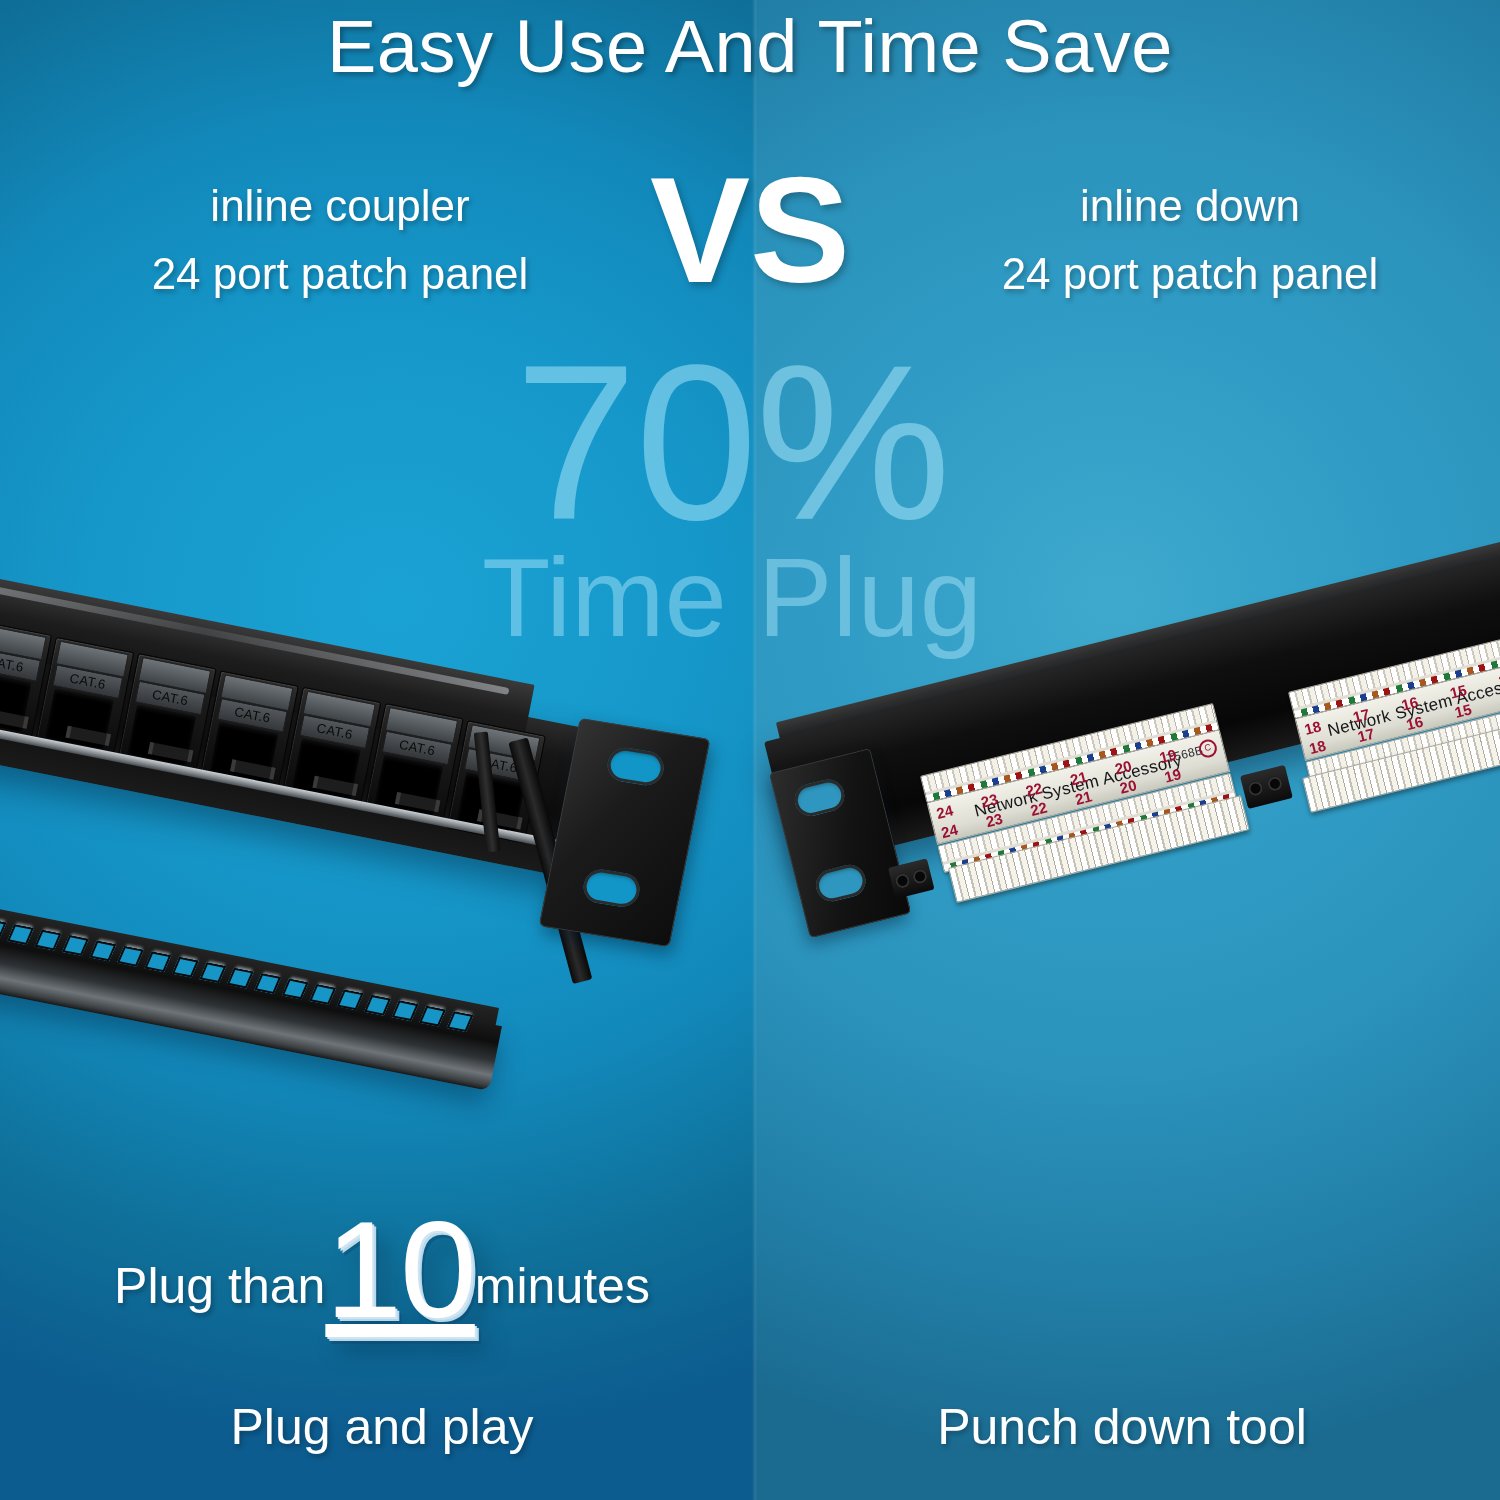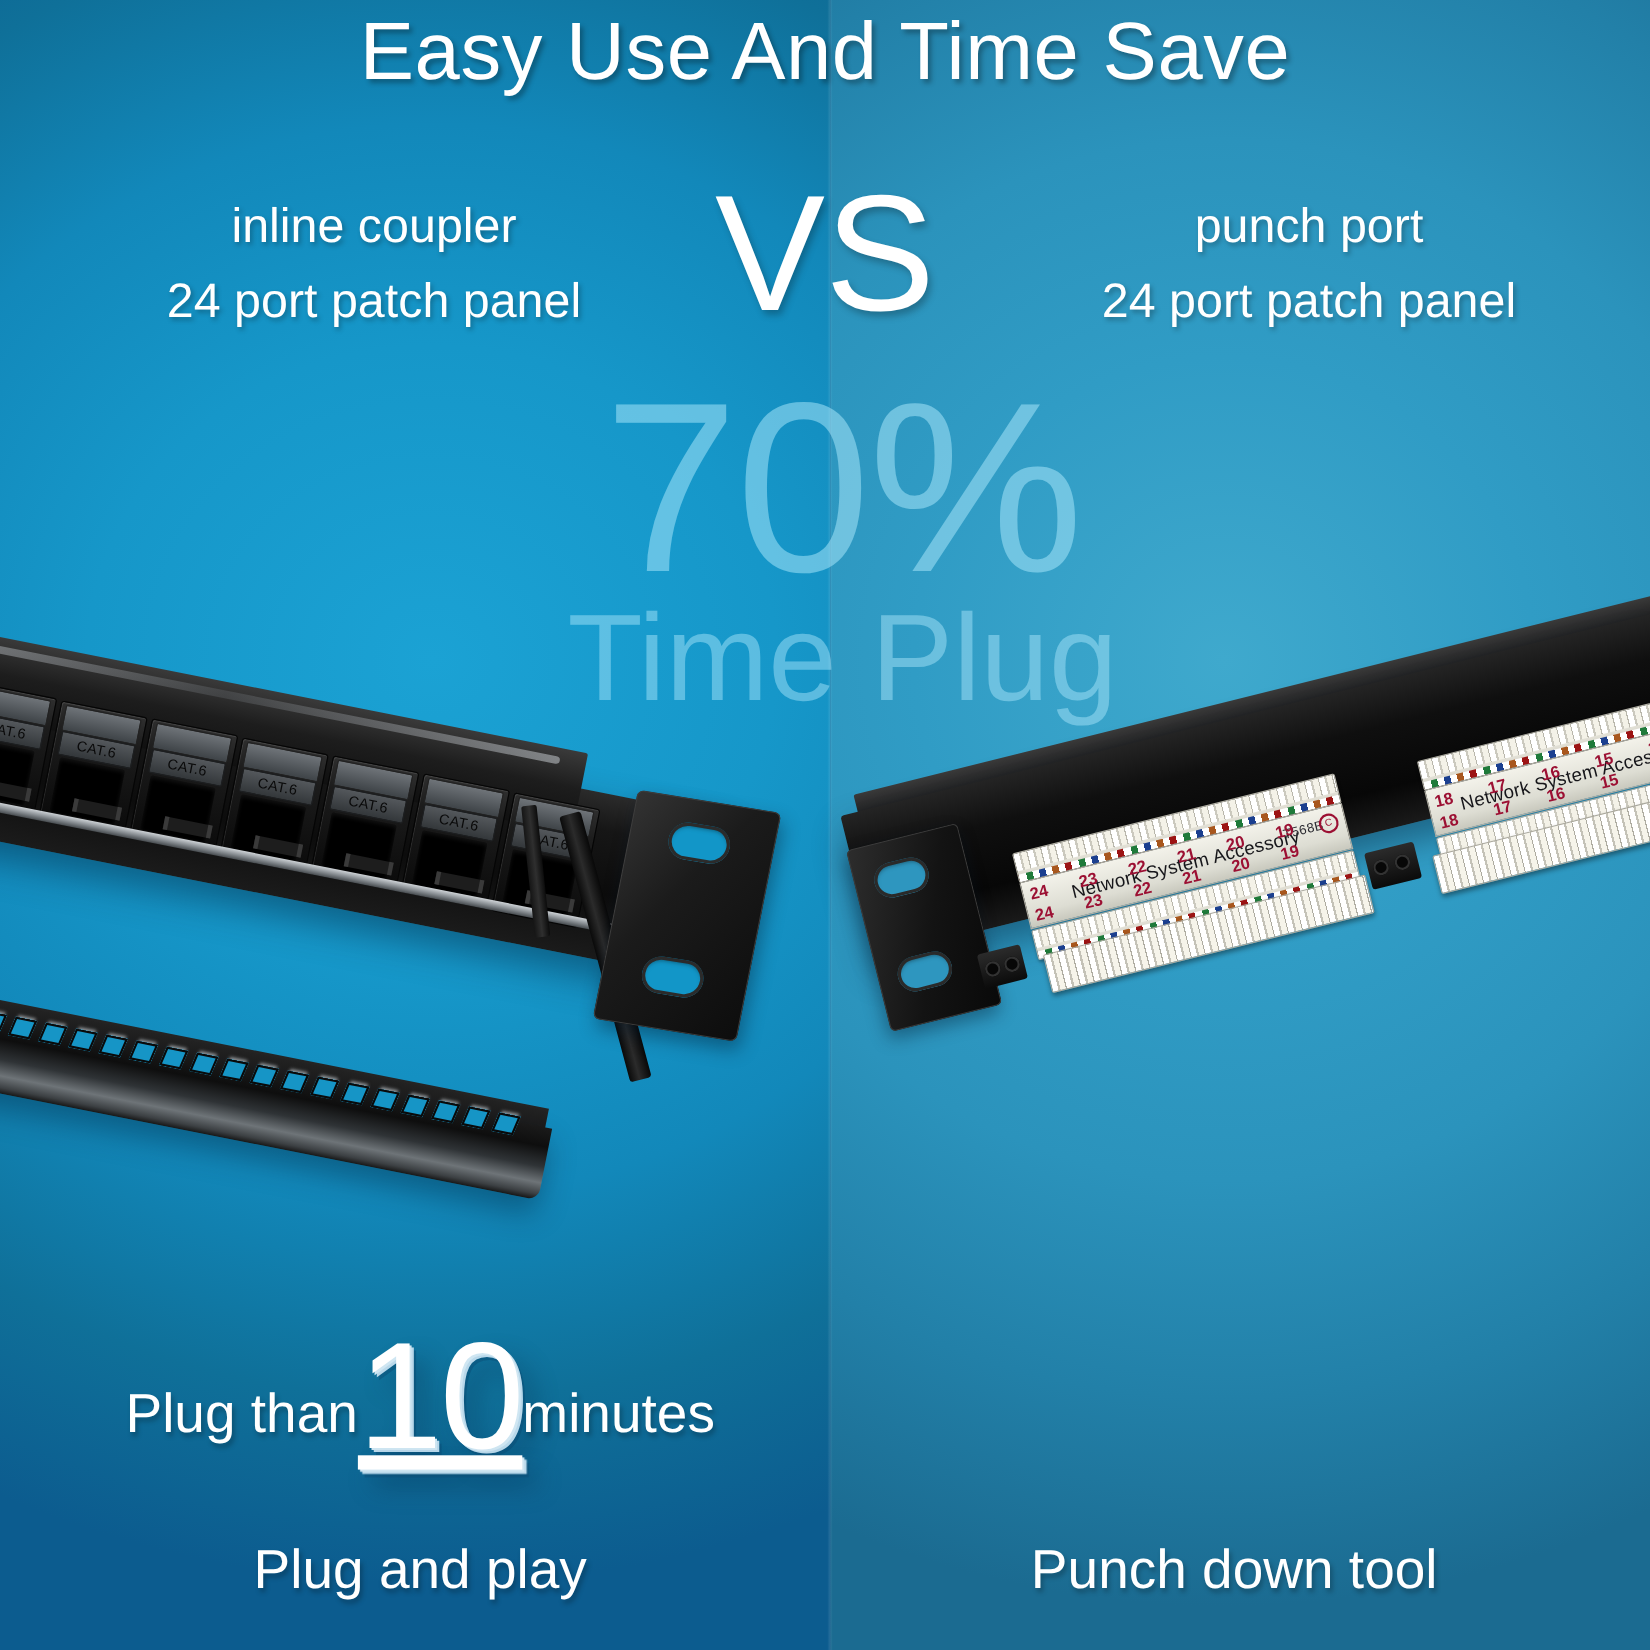--- a/index.html
+++ b/index.html
@@ -72,28 +72,28 @@
   .sub-line { display: block; }
 
   .vs {
     position: absolute;
     left: 620px; top: 155px;
     width: 260px;
     text-align: center;
     color: #ffffff;
     font-size: 150px;
     line-height: 150px;
-    font-weight: 400;
+    font-weight: 700;
     text-shadow: 3px 4px 7px rgba(0,0,0,0.25);
   }
 
   
   .wm {
     position: absolute;
-    left: 346px; top: 338px;
+    left: 312px; top: 338px;
     width: 840px;
     text-align: center;
     pointer-events: none;
   }
   .wm-pct {
     display: block;
     font-size: 220px;
     line-height: 210px;
     color: rgba(170, 232, 252, 0.52);
     letter-spacing: -2px;
@@ -665,21 +665,21 @@
   <div class="title">Easy Use And Time Save</div>
 
   <div class="sub-left">
     <span class="sub-line">inline coupler</span>
     <span class="sub-line">24 port patch panel</span>
   </div>
 
   <div class="vs">VS</div>
 
   <div class="sub-right">
-    <span class="sub-line">punch port</span>
+    <span class="sub-line">inline down</span>
     <span class="sub-line">24 port patch panel</span>
   </div>
 
   <div class="stat stat-left">
     <span class="stat-words">Plug than</span><span class="stat-num">10</span><span class="stat-words">minutes</span>
   </div>
 
 
   <div class="caption caption-left">Plug and play</div>
   <div class="caption caption-right">Punch down tool</div>

